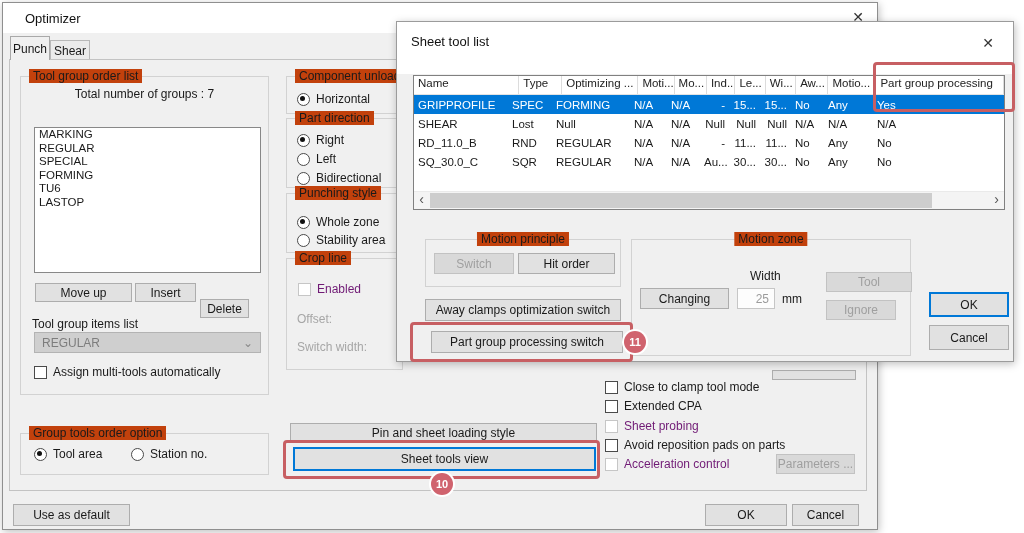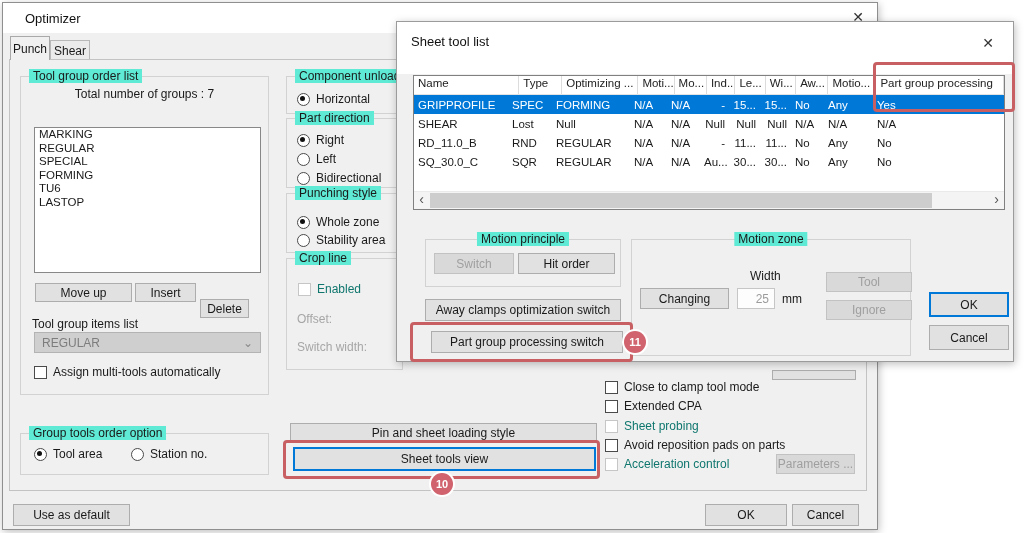--- a/index.html
+++ b/index.html
@@ -8,35 +8,35 @@
   .dlg{position:absolute;background:#f0f0f0;border:1px solid #8f8f8f;box-sizing:border-box;
        box-shadow:1px 2px 8px rgba(0,0,0,.25)}
   .titlebar{position:absolute;left:0;top:0;right:0;background:#fff}
   .title-text{position:absolute;font-size:13px;color:#111;white-space:nowrap}
   .close{position:absolute;width:26px;height:22px;text-align:center;line-height:22px;
          font-size:14px;color:#333;cursor:default}
   .tab{position:absolute;box-sizing:border-box;text-align:center;font-size:12px;
        border:1px solid #a9a9a9;border-bottom:none;display:flex;align-items:center;justify-content:center}
   .tabpage{position:absolute;border:1px solid #c3c3c3;background:#f0f0f0;box-sizing:border-box}
   .gbox{position:absolute;border:1px solid #d2d2d2;box-sizing:border-box}
-  .glabel{position:absolute;top:-8px;left:8px;background:#5eead4;padding:0 4px;white-space:nowrap;font-size:12px}
+  .glabel{position:absolute;top:-8px;left:8px;background:#c2410c;padding:0 4px;white-space:nowrap;font-size:12px}
   .stext{position:absolute;white-space:nowrap}
   .dim{color:#a6a6a6}
   .btn{position:absolute;background:#e1e1e1;border:1px solid #adadad;box-sizing:border-box;
        display:flex;align-items:center;justify-content:center;font-size:12px;color:#1a1a1a;white-space:nowrap}
   .btn.dis{background:#d9d9d9;border-color:#c2c2c2;color:#9f9f9f}
   .btn.focus{border:2px solid #0078d7}
   .radio-row,.cbrow{position:absolute;display:flex;align-items:center;white-space:nowrap}
   .radio{width:11px;height:11px;border:1px solid #4a4a4a;border-radius:50%;background:#fff;
          position:relative;flex:none;margin-right:6px}
   .radio.sel::after{content:"";position:absolute;left:2px;top:2px;width:5px;height:5px;
          border-radius:50%;background:#111}
   .cb{width:11px;height:11px;border:1px solid #4a4a4a;background:#fff;flex:none;margin-right:6px}
   .cbrow.dis .cb{border-color:#c6c6c6}
-  .cbrow.dis .lbl{color:#0f766e}
+  .cbrow.dis .lbl{color:#701a75}
   .listbox{position:absolute;background:#fff;border:1px solid #888;overflow:hidden;box-sizing:border-box}
   .lb-item{padding:0 4px;line-height:13.6px;font-size:11.5px;white-space:nowrap}
   .combo{position:absolute;background:#cfcfcf;border:1px solid #b3b3b3;color:#7d7d7d;
          display:flex;align-items:center;padding:0 7px;box-sizing:border-box;font-size:12px}
   .combo .chev{margin-left:auto;color:#8a8a8a;font-size:12px;line-height:10px}
   .stl-table{position:absolute;background:#fff;border:1px solid #808080;box-sizing:border-box;overflow:hidden}
   .stl-header{display:flex;height:18px;background:#fff;border-bottom:1px solid #e3e3e3}
   .stl-hcell{box-sizing:border-box;border-right:1px solid #dcdcdc;padding:1px 4px;font-size:11.5px;
          overflow:hidden;white-space:nowrap;color:#222}
   .stl-row{display:flex;height:19px;align-items:center}
@@ -275,18 +275,18 @@
   <div class="annot" style="left:13px;top:300px;width:223px;height:40px"></div>
   <div class="badge" style="left:227px;top:309px">11</div>
 
   <div class="gbox" style="left:234px;top:217px;width:280px;height:117px">
     <div class="glabel" style="left:50%;transform:translateX(-50%)">Motion zone</div>
     <div class="stext" style="left:118px;top:29px">Width</div>
     <div class="btn" style="left:8px;top:48px;width:89px;height:21px">Changing</div>
     <input class="num" readonly="" style="left: 105px; top: 48px; width: 38px; height: 21px;" value="25">
     <div class="stext" style="left:150px;top:52px">mm</div>
     <div class="btn dis" style="left:194px;top:32px;width:86px;height:20px">Tool</div>
-    <div class="btn dis" style="left:194px;top:60px;width:86px;height:20px">Ignore</div>
+    <div class="btn dis" style="left:194px;top:60px;width:70px;height:20px">Ignore</div>
   </div>
 
   <div class="btn focus" style="left:532px;top:270px;width:80px;height:25px">OK</div>
   <div class="btn" style="left:532px;top:303px;width:80px;height:25px">Cancel</div>
 </div>
 
 </body></html>

